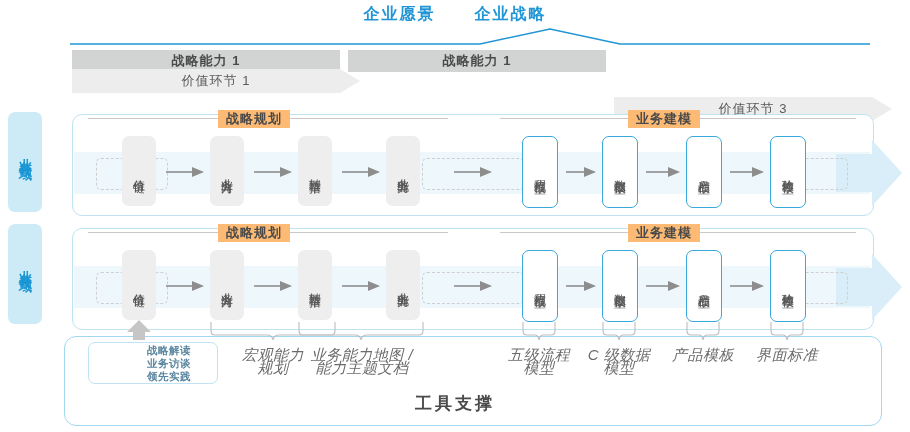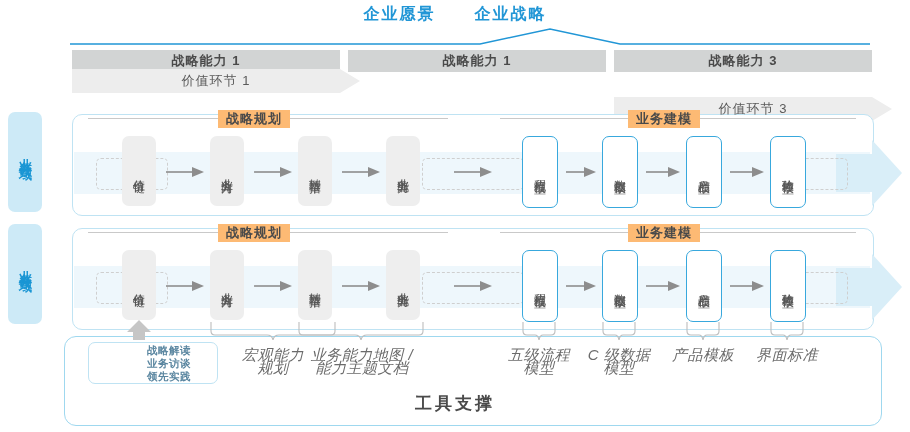--- a/index.html
+++ b/index.html
@@ -84,23 +84,20 @@
 
   <svg class="peak-svg" width="800" height="18">
     <polyline points="0,16 52,16 410,16 480,1 550,16 800,16" fill="none" stroke="#2196d6" stroke-width="1.4"></polyline>
   </svg>
 
   <div class="cap-bar" style="left:72px;width:268px;">
     <span>战略能力 1</span>
   </div>
   <div class="cap-bar" style="left:348px;width:258px;">
     <span>战略能力 1</span>
-  </div>
-  <div class="cap-bar" style="left:614px;width:258px;">
-    <span>战略能力 3</span>
   </div>
 
   <div class="chev-wrap" style="left:72px;width:288px;">
     <svg class="chev-svg" width="288" height="24">
       <polygon points="0,0 268,0 288,12 268,24 0,24" fill="#ededed"></polygon>
     </svg>
     <div class="chev-label">价值环节 1</div>
   </div>
   <div class="chev-wrap" style="left:614px;width:278px;margin-top:28px;">
     <svg class="chev-svg" width="278" height="24">

